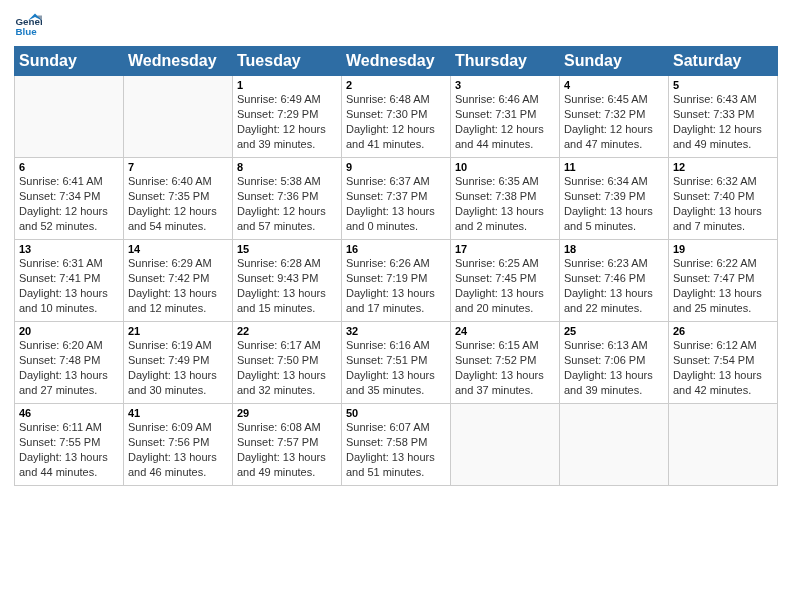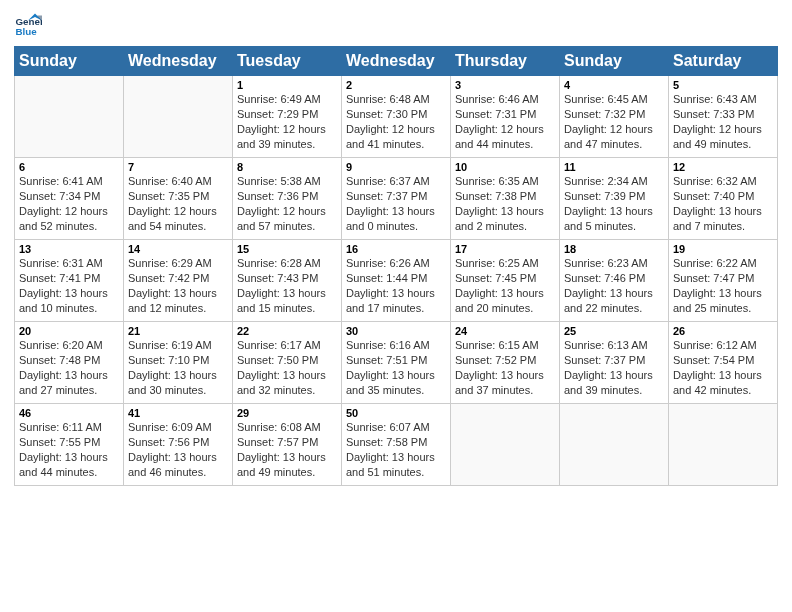--- a/index.html
+++ b/index.html
@@ -177,21 +177,21 @@
 Daylight: 13 hours and 0 minutes.</div>
           </td>
           <td>
             <span class="day-num">10</span>
             <div class="day-info">Sunrise: 6:35 AM
 Sunset: 7:38 PM
 Daylight: 13 hours and 2 minutes.</div>
           </td>
           <td>
             <span class="day-num">11</span>
-            <div class="day-info">Sunrise: 2:34 AM
+            <div class="day-info">Sunrise: 6:34 AM
 Sunset: 7:39 PM
 Daylight: 13 hours and 5 minutes.</div>
           </td>
           <td>
             <span class="day-num">12</span>
             <div class="day-info">Sunrise: 6:32 AM
 Sunset: 7:40 PM
 Daylight: 13 hours and 7 minutes.</div>
           </td>
         </tr>
@@ -204,27 +204,27 @@
           </td>
           <td>
             <span class="day-num">14</span>
             <div class="day-info">Sunrise: 6:29 AM
 Sunset: 7:42 PM
 Daylight: 13 hours and 12 minutes.</div>
           </td>
           <td>
             <span class="day-num">15</span>
             <div class="day-info">Sunrise: 6:28 AM
-Sunset: 7:43 PM
+Sunset: 9:43 PM
 Daylight: 13 hours and 15 minutes.</div>
           </td>
           <td>
             <span class="day-num">16</span>
             <div class="day-info">Sunrise: 6:26 AM
-Sunset: 1:44 PM
+Sunset: 7:19 PM
 Daylight: 13 hours and 17 minutes.</div>
           </td>
           <td>
             <span class="day-num">17</span>
             <div class="day-info">Sunrise: 6:25 AM
 Sunset: 7:45 PM
 Daylight: 13 hours and 20 minutes.</div>
           </td>
           <td>
             <span class="day-num">18</span>
@@ -242,45 +242,45 @@
         <tr>
           <td>
             <span class="day-num">20</span>
             <div class="day-info">Sunrise: 6:20 AM
 Sunset: 7:48 PM
 Daylight: 13 hours and 27 minutes.</div>
           </td>
           <td>
             <span class="day-num">21</span>
             <div class="day-info">Sunrise: 6:19 AM
-Sunset: 7:10 PM
+Sunset: 7:49 PM
 Daylight: 13 hours and 30 minutes.</div>
           </td>
           <td>
             <span class="day-num">22</span>
             <div class="day-info">Sunrise: 6:17 AM
 Sunset: 7:50 PM
 Daylight: 13 hours and 32 minutes.</div>
           </td>
           <td>
-            <span class="day-num">30</span>
+            <span class="day-num">32</span>
             <div class="day-info">Sunrise: 6:16 AM
 Sunset: 7:51 PM
 Daylight: 13 hours and 35 minutes.</div>
           </td>
           <td>
             <span class="day-num">24</span>
             <div class="day-info">Sunrise: 6:15 AM
 Sunset: 7:52 PM
 Daylight: 13 hours and 37 minutes.</div>
           </td>
           <td>
             <span class="day-num">25</span>
             <div class="day-info">Sunrise: 6:13 AM
-Sunset: 7:37 PM
+Sunset: 7:06 PM
 Daylight: 13 hours and 39 minutes.</div>
           </td>
           <td>
             <span class="day-num">26</span>
             <div class="day-info">Sunrise: 6:12 AM
 Sunset: 7:54 PM
 Daylight: 13 hours and 42 minutes.</div>
           </td>
         </tr>
         <tr>

